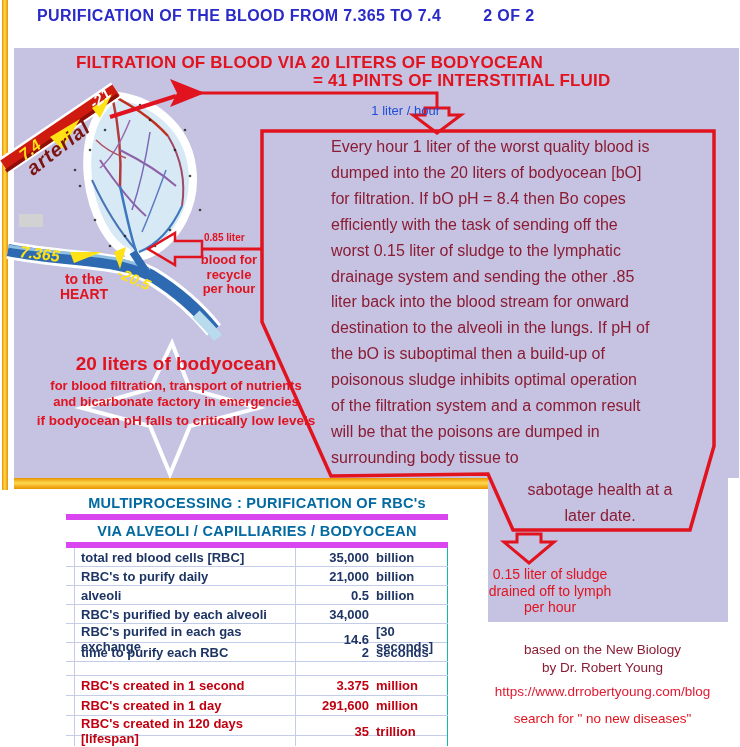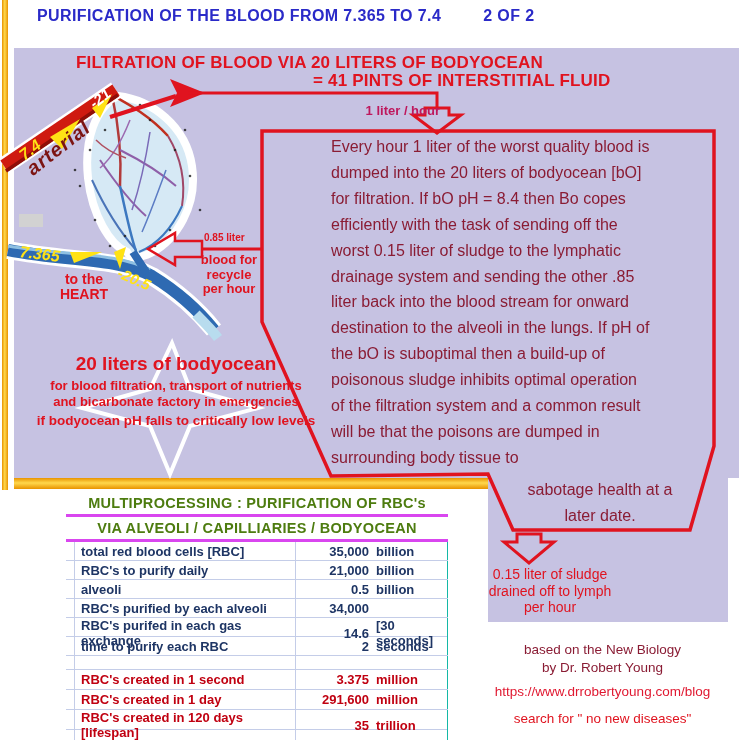--- a/index.html
+++ b/index.html
@@ -27,41 +27,41 @@
 
   
   .rot{transform-origin:left top;font-weight:bold;font-style:italic;}
   #lbl-arterial{left:22px;top:162px;transform:rotate(-38deg);color:#7c1412;font-size:20px;letter-spacing:1px;}
   #lbl-ph74{left:16px;top:150px;transform:rotate(-38deg);color:#ffe215;font-size:16px;}
   #lbl-m21{left:86px;top:98px;transform:rotate(-38deg);color:#ffffff;font-size:15px;}
   #lbl-ph7365{left:21px;top:243px;transform:rotate(7deg);color:#ffe215;font-size:16px;}
   #lbl-m205{left:122px;top:264px;transform:rotate(24deg);color:#ffe215;font-size:15px;}
   #lbl-heart{left:48px;top:272px;width:72px;text-align:center;color:#e0131f;font-weight:bold;
              font-size:14px;line-height:15px;}
-  #lbl-inflow{left:350px;top:103px;width:90px;text-align:right;color:#be185d;font-weight:bold;font-size:13px;}
+  #lbl-inflow{left:350px;top:103px;width:90px;text-align:right;color:#1d4ed8;font-weight:normal;font-size:13px;}
   #lbl-recycle-amt{left:204px;top:232px;color:#e0131f;font-weight:bold;font-size:10px;}
   #lbl-recycle{left:192px;top:253px;width:74px;text-align:center;color:#e0131f;font-weight:bold;
                font-size:13px;line-height:14.5px;}
   #star-caption{left:20px;top:356px;width:312px;text-align:center;color:#e0131f;font-weight:bold;
                 font-size:13px;line-height:16px;}
   #star-caption .big{font-size:19px;margin-bottom:6px;}
   #star-caption .last{font-size:13.5px;margin-top:3px;}
   #lbl-sludge{left:455px;top:566px;width:190px;text-align:center;color:#e0131f;font-weight:normal;
               font-size:14px;line-height:16.5px;}
 
   
   #explain-body{left:331px;top:134px;width:384px;color:#8a1c34;font-size:16px;line-height:25.9px;
                 white-space:pre;}
   #explain-funnel{left:500px;top:477px;width:200px;text-align:center;color:#8a1c34;font-size:16px;
                   line-height:26px;}
 
   
   #rbc-table{left:66px;top:492px;width:382px;font-size:13px;}
-  .t-head{height:22px;display:flex;align-items:center;justify-content:center;color:#4d7c0f;
-          font-weight:bold;font-size:14.5px;letter-spacing:.3px;border-bottom:3px solid #d946ef;}
+  .t-head{height:22px;display:flex;align-items:center;justify-content:center;color:#0369a1;
+          font-weight:bold;font-size:14.5px;letter-spacing:.3px;border-bottom:6px solid #d946ef;}
   .t-row{display:grid;grid-template-columns:9px 221px 76px 76px;height:18px;align-items:center;
          border-bottom:1px solid #c4cde8;color:#1e3564;font-weight:bold;}
   .t-row.red{color:#c00010;height:19px;}
   .t-row.spacer{height:13px;}
   .t-row .c-pad{height:100%;border-right:1px solid #c4cde8;}
   .t-row .c-label{padding-left:6px;height:100%;display:flex;align-items:center;border-right:1px solid #c4cde8;}
   .t-row .c-value{text-align:right;padding-right:3px;}
   .t-row .c-unit{padding-left:4px;height:100%;display:flex;align-items:center;border-right:1px solid #14b8a6;}
 
   

